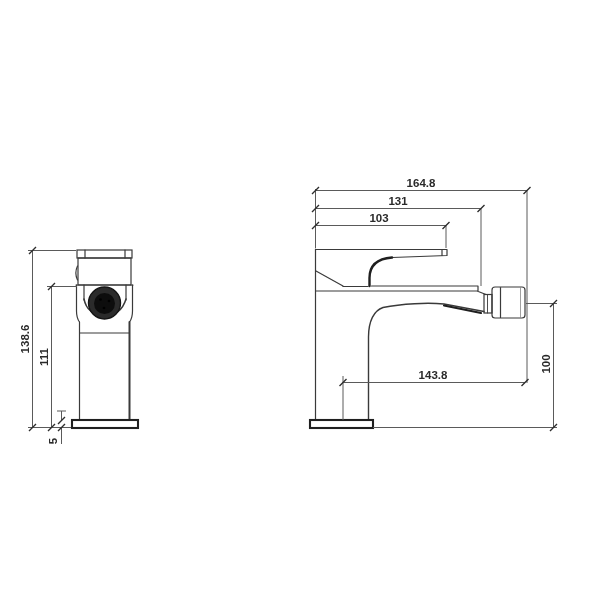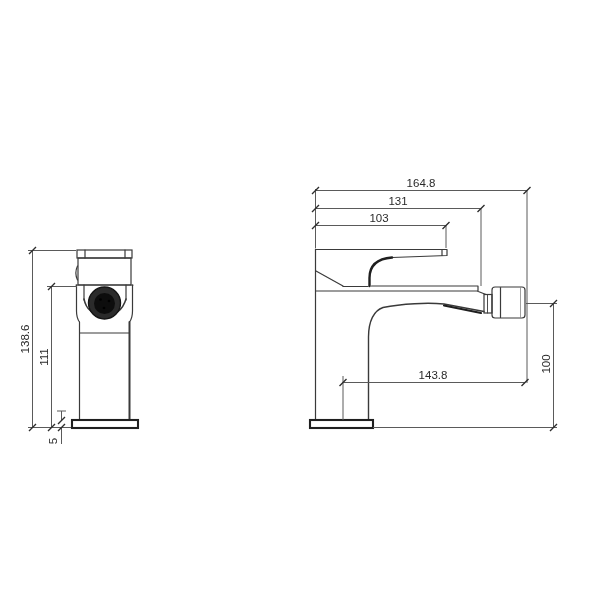--- a/index.html
+++ b/index.html
@@ -1,17 +1,17 @@
 <!DOCTYPE html>
 <html><head>
 <meta charset="utf-8">
 <style>
   html,body{margin:0;padding:0;background:#fff;}
   .canvas{position:relative;width:600px;height:480px;background:#ffffff;overflow:hidden;
-          font-family:"Liberation Sans",sans-serif;}
+          font-family:"Liberation Sans",sans-serif;font-weight:bold;}
   svg{position:absolute;left:0;top:0;}
   text{font-family:"Liberation Sans","DejaVu Sans",sans-serif;font-size:11.5px;fill:#2a2a2a;}
   .fix{stroke:#3a3a3a;stroke-width:1.2;fill:none;stroke-linecap:round;}
   .fixb{stroke:#1f1f1f;stroke-width:2.1;fill:none;stroke-linecap:round;}
   .fixw{stroke:#1f1f1f;stroke-width:2.1;fill:#ffffff;}
   .dim{stroke:#5a5a5a;stroke-width:1;fill:none;}
   .tick{stroke:#2e2e2e;stroke-width:1.4;fill:none;}
 </style>
 </head>
 <body>

